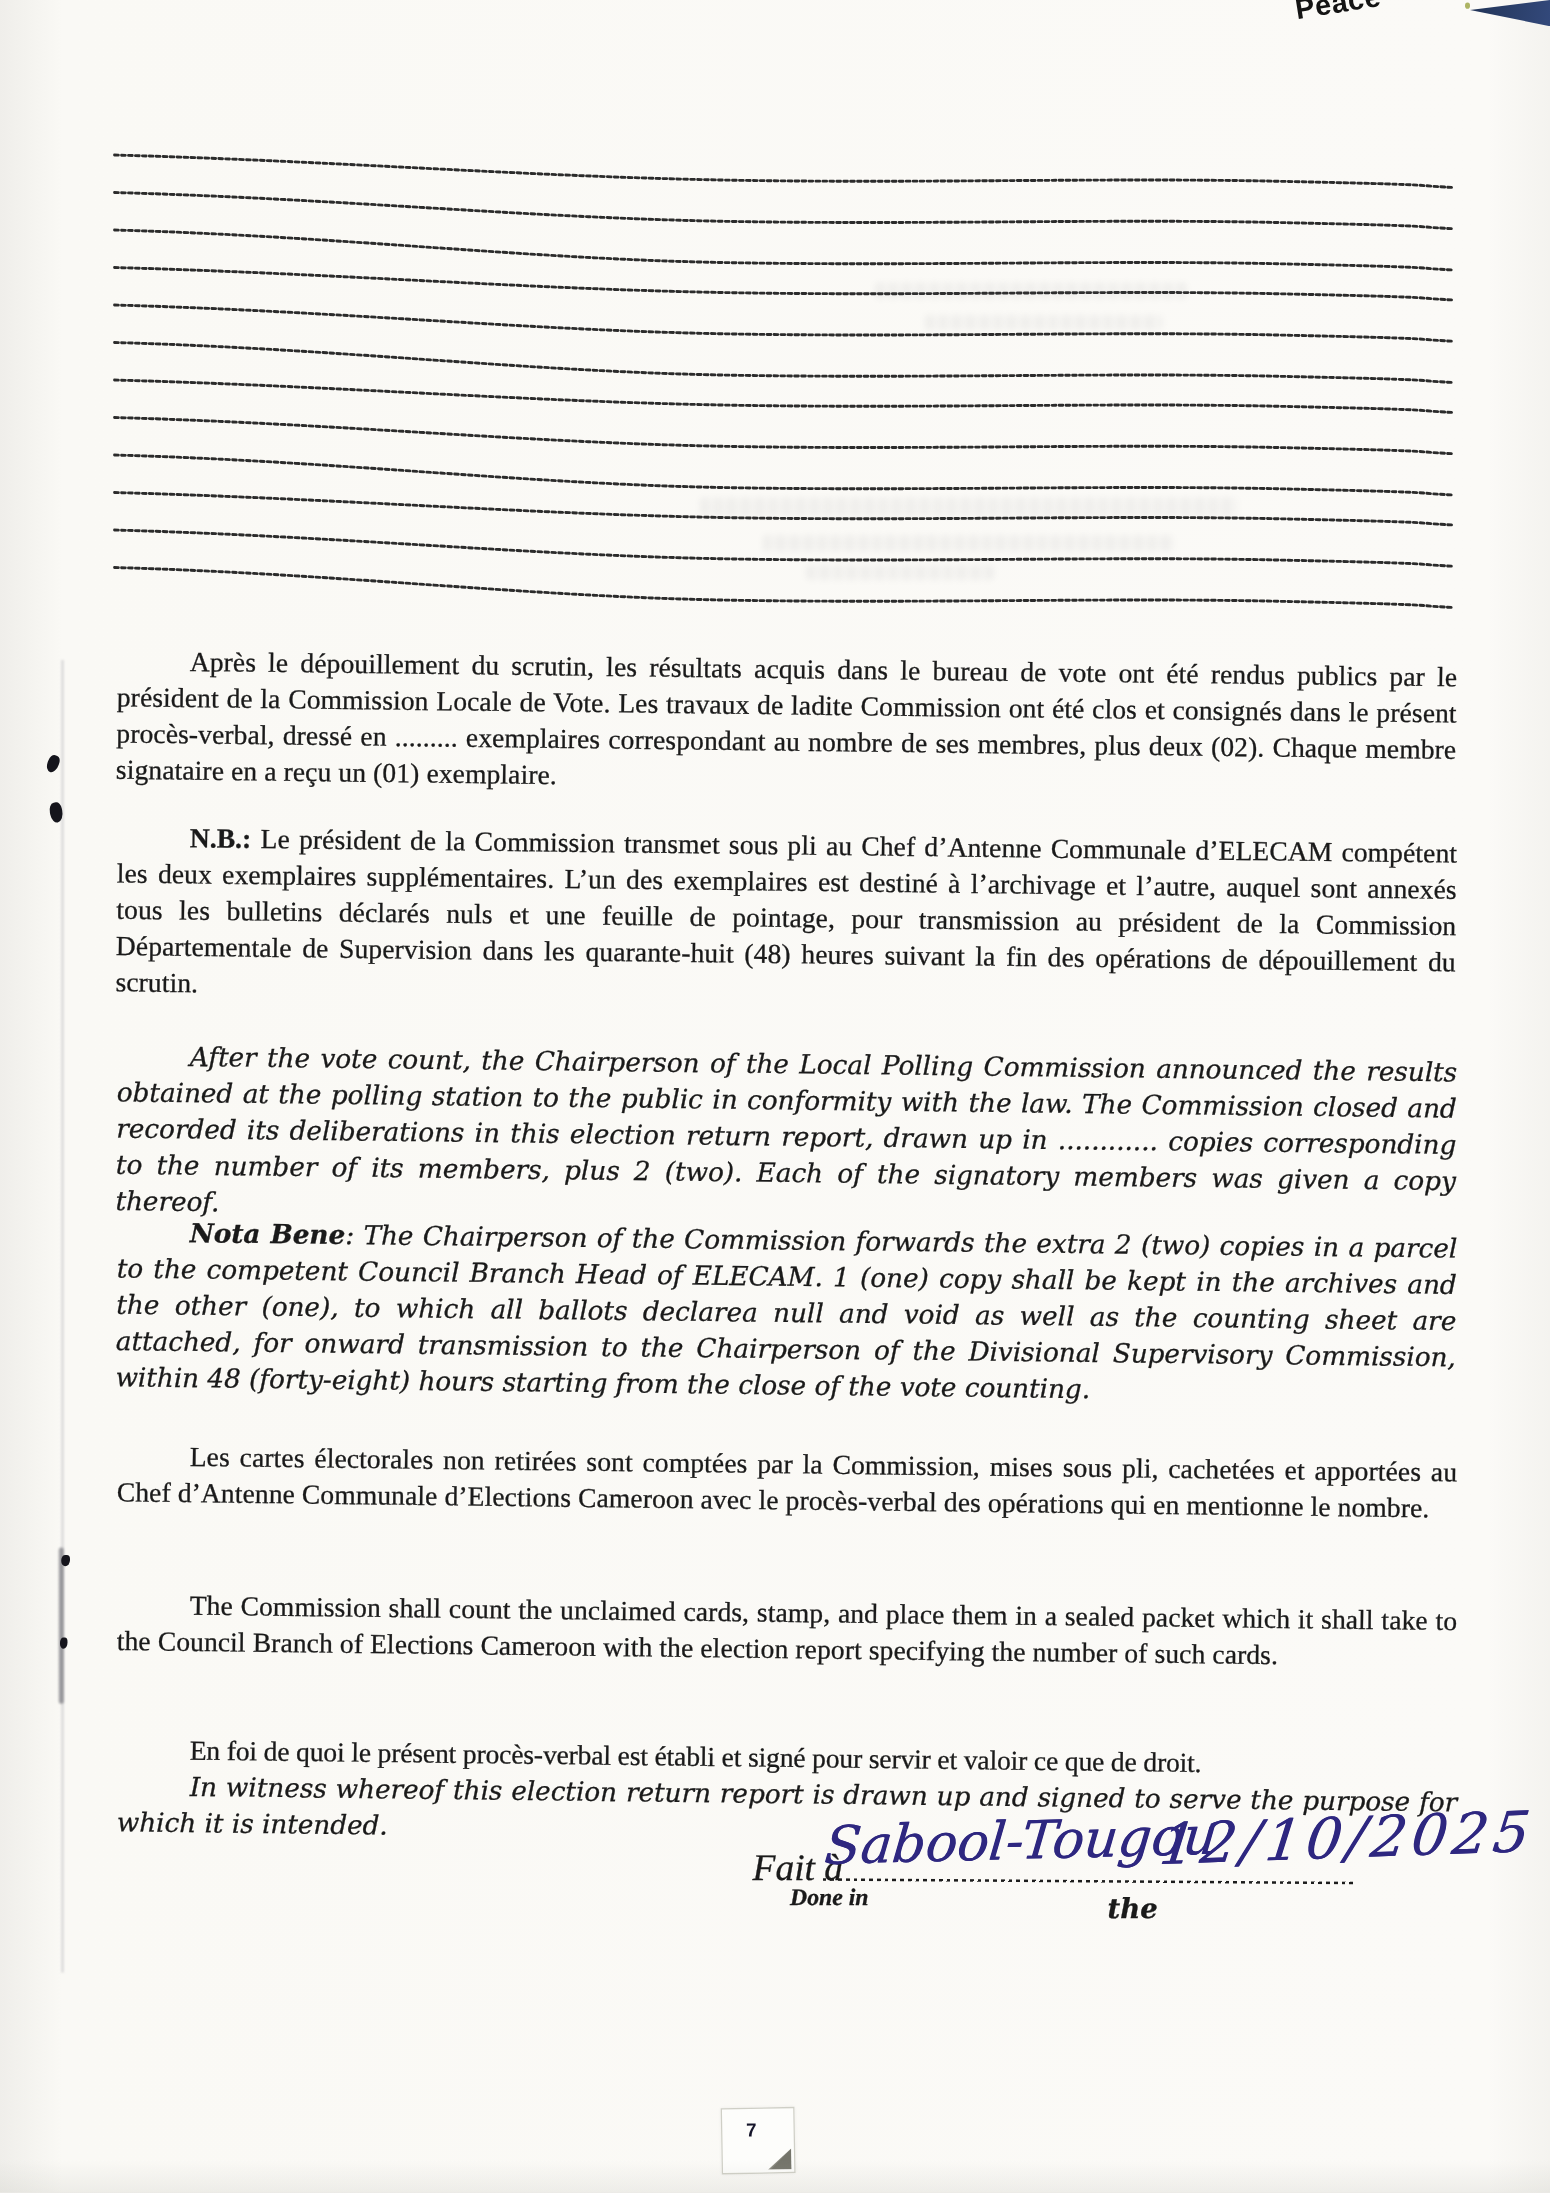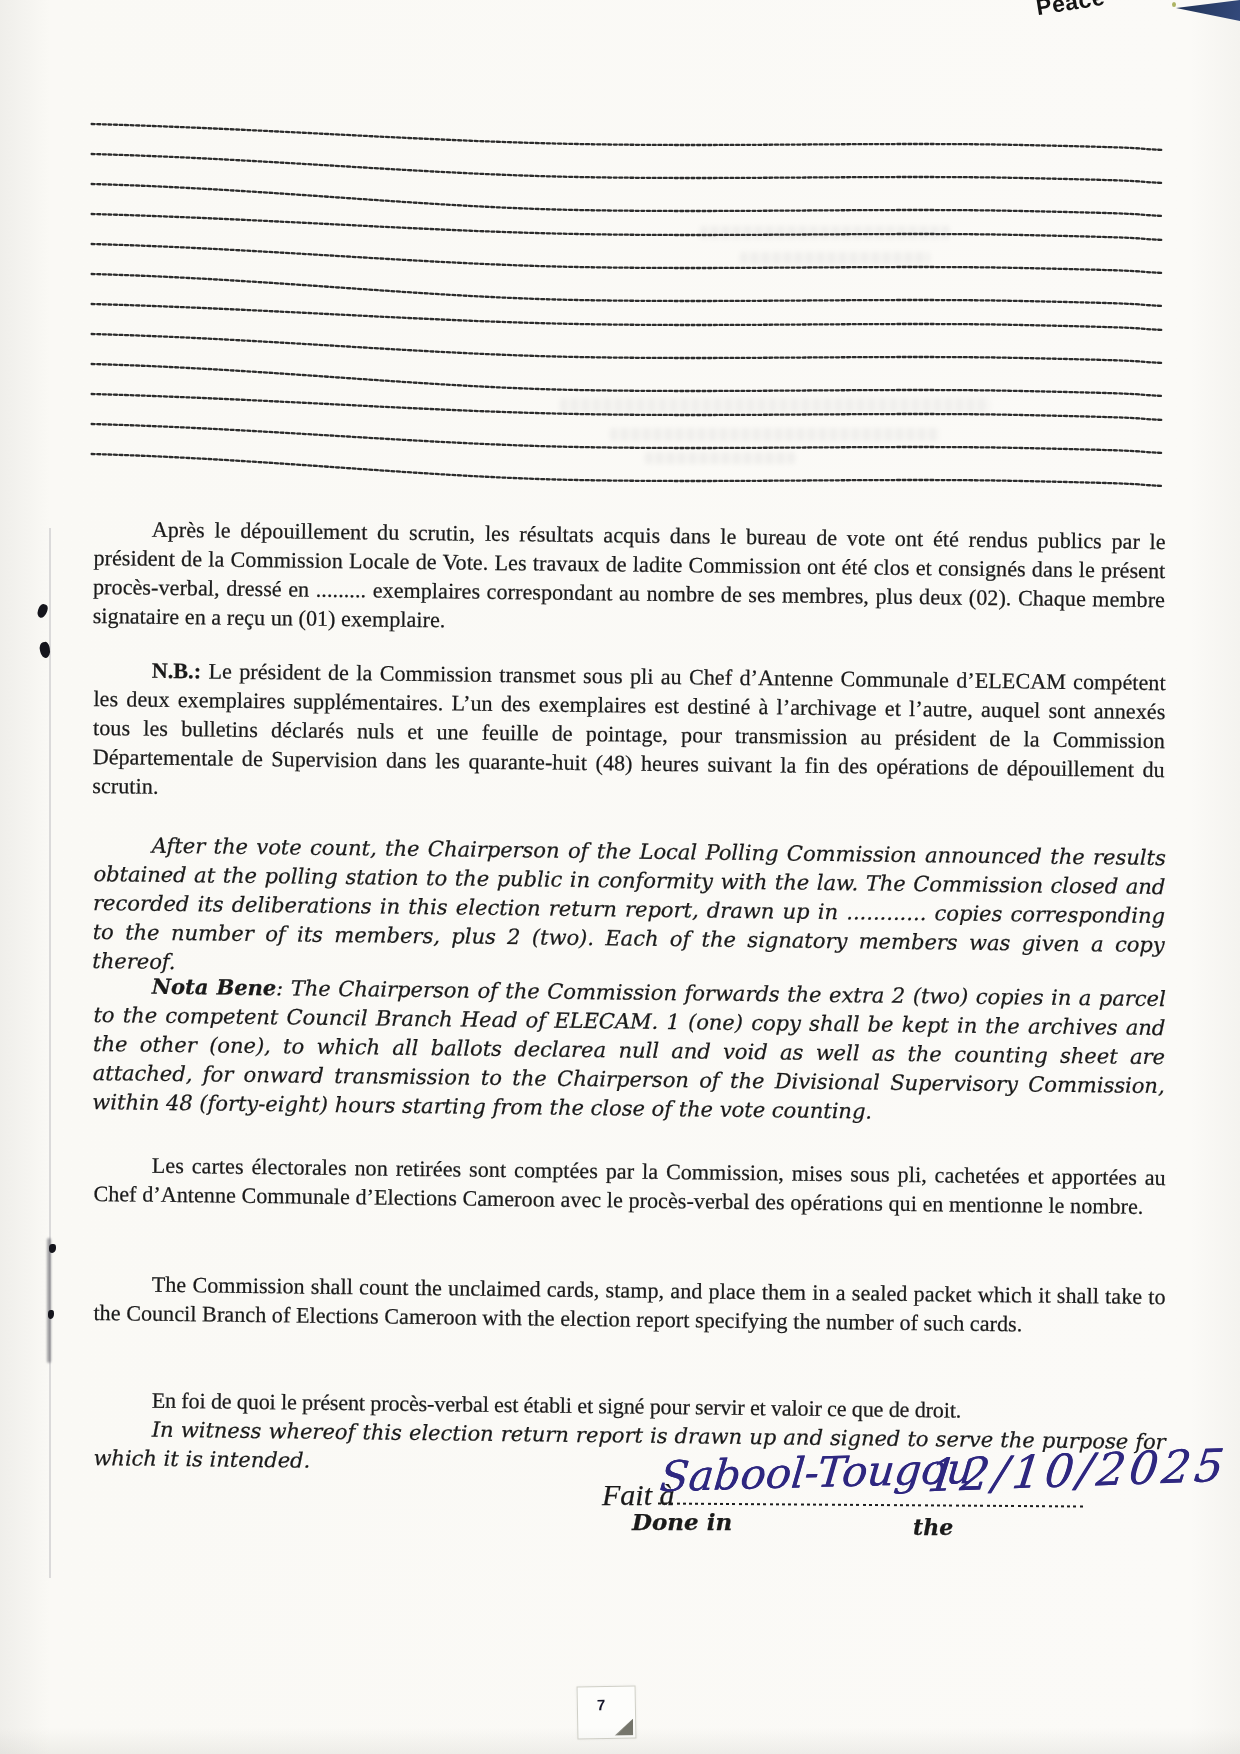--- a/index.html
+++ b/index.html
@@ -115,22 +115,22 @@
   <p class="para fr" style="top:1128px"><span>Les cartes électorales non retirées sont comptées par la Commission, mises sous pli, cachetées et apportées au Chef d’Antenne Communale d’Elections Cameroon avec le procès-verbal des opérations qui en mentionne le nombre.</span></p>
 
   <p class="para fr" style="top:1247px"><span>The Commission shall count the unclaimed cards, stamp, and place them in a sealed packet which it shall take to the Council Branch of Elections Cameroon with the election report specifying the number of such cards.</span></p>
 
   <p class="para fr oneline" style="top:1363px"><span>En foi de quoi le présent procès-verbal est établi et signé pour servir et valoir ce que de droit.</span></p>
 
   <p class="para en" style="top:1394px"><span>In witness whereof this election return report is drawn up and signed to serve the purpose for which it is intended.</span></p>
 
   <span class="signoff-label" style="left:602px;top:1478px;">Fait à</span>
   <div class="dotted-leader" style="left:658px;top:1504px;width:425px;"></div>
-  <span class="signoff-label signoff-bold" style="left:632px;top:1508px;font-size:23px;">Done in</span>
-  <span class="signoff-label signoff-bold" style="left:886px;top:1514px;font-size:22px;margin-left:27px;">the</span>
+  <span class="signoff-label signoff-bold" style="left:632px;top:1508px;font-size:19px;font-family:Liberation Serif, serif;">Done in</span>
+  <span class="signoff-label signoff-bold" style="left:886px;top:1514px;font-size:22px;">the</span>
   <span class="handwriting hw-place">Sabool-Tougou</span>
   <span class="handwriting hw-date">12/10/2025</span>
 
   <div class="pagenum-box">
     <span class="num">7</span>
     <span class="fold"></span>
   </div>
 
   <div class="edge-line"></div>
   <div class="edge-dark"></div>

